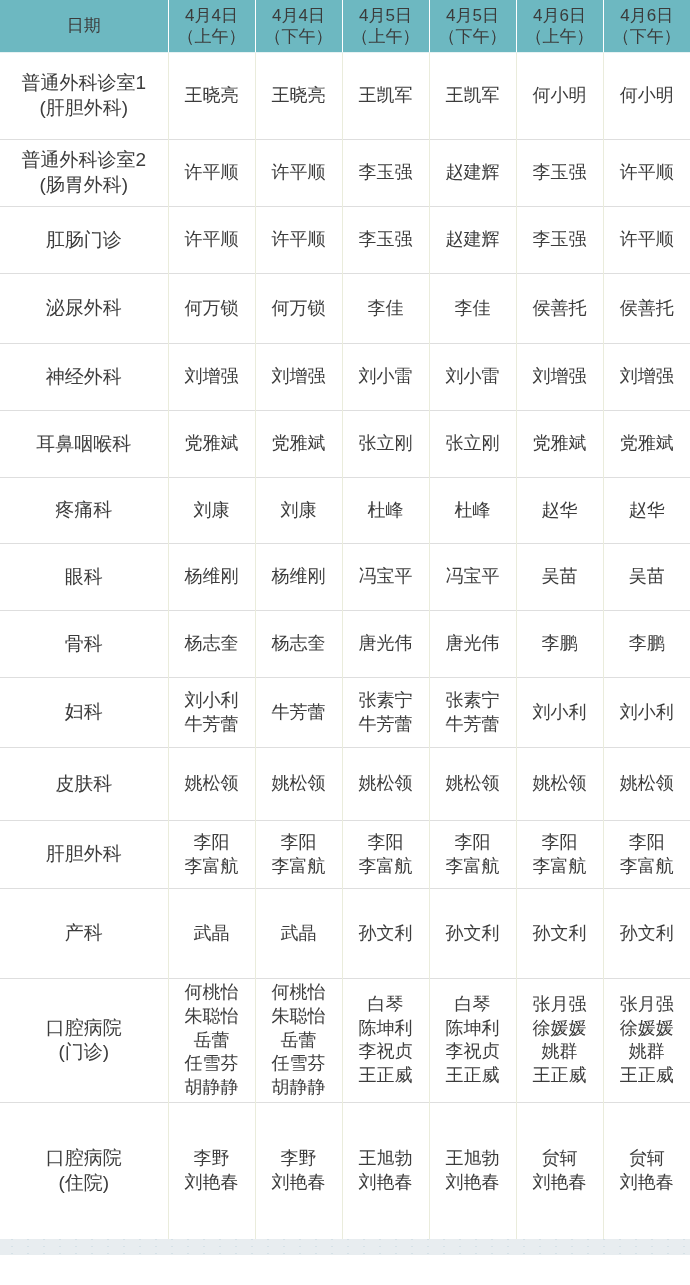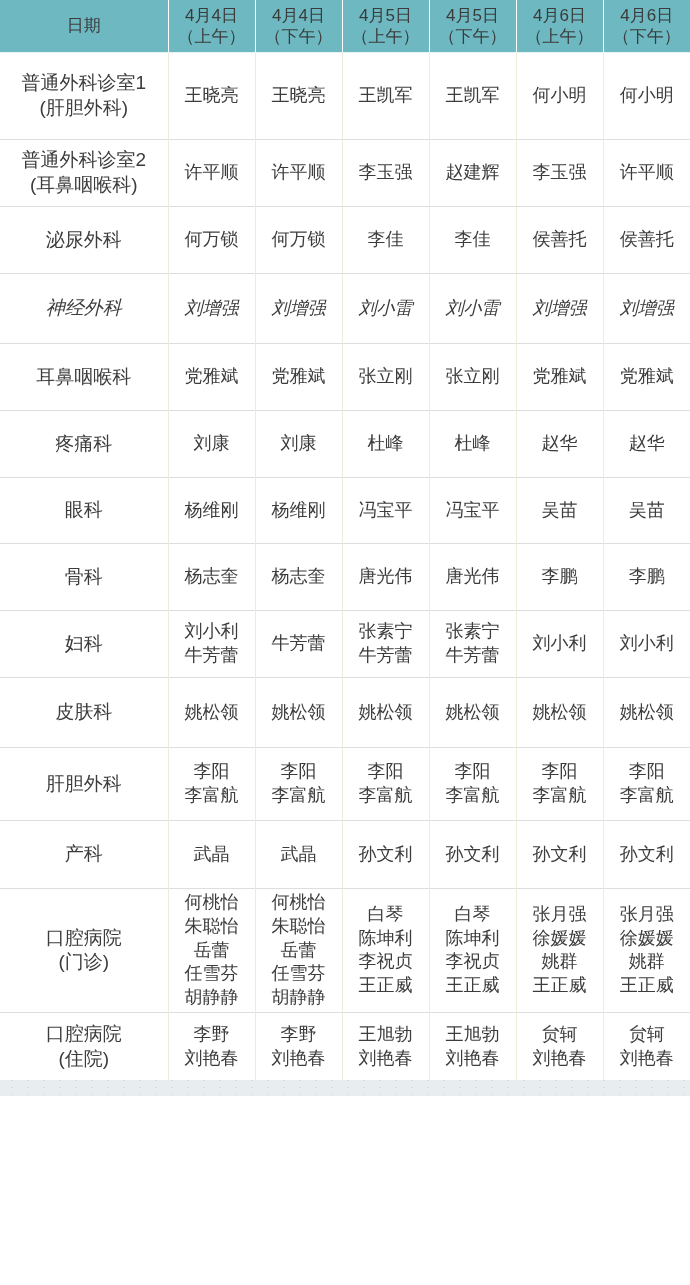--- a/index.html
+++ b/index.html
@@ -49,21 +49,21 @@
   tbody tr:first-child td { border-top: none; }
   tbody td:first-child { border-left: none; }
   tbody td.dept {
     font-size: 19px;
     line-height: 1.3;
   }
   tbody tr { height: 67px; }
   tbody tr:nth-child(1)  { height: 87px; }
   tbody tr:nth-child(2)  { height: 67px; }
   tbody tr:nth-child(3)  { height: 67px; }
-  tbody tr:nth-child(4)  { height: 70px; font-style: italic; }
+  tbody tr:nth-child(4)  { height: 70px; }
   tbody tr:nth-child(7)  { height: 66px; }
   tbody tr:nth-child(10) { height: 70px; padding-left: 39px; }
   tbody tr:nth-child(11) { height: 73px; }
   tbody tr:nth-child(12) { height: 68px; }
   tbody tr:nth-child(13) { height: 90px; }
   tbody tr:nth-child(14) { height: 68px; }
   tbody tr:nth-child(15) { height: 137px; }
   tbody tr:nth-child(16) { height: 85px; }
   
   .footer-strip {
@@ -112,21 +112,30 @@
 (肝胆外科)</td>
         <td>王晓亮</td>
         <td>王晓亮</td>
         <td>王凯军</td>
         <td>王凯军</td>
         <td>何小明</td>
         <td>何小明</td>
       </tr>
       <tr>
         <td class="dept">普通外科诊室2
-(耳鼻咽喉科)</td>
+(肠胃外科)</td>
+        <td>许平顺</td>
+        <td>许平顺</td>
+        <td>李玉强</td>
+        <td>赵建辉</td>
+        <td>李玉强</td>
+        <td>许平顺</td>
+      </tr>
+      <tr>
+        <td class="dept">肛肠门诊</td>
         <td>许平顺</td>
         <td>许平顺</td>
         <td>李玉强</td>
         <td>赵建辉</td>
         <td>李玉强</td>
         <td>许平顺</td>
       </tr>
       <tr>
         <td class="dept">泌尿外科</td>
         <td>何万锁</td>

